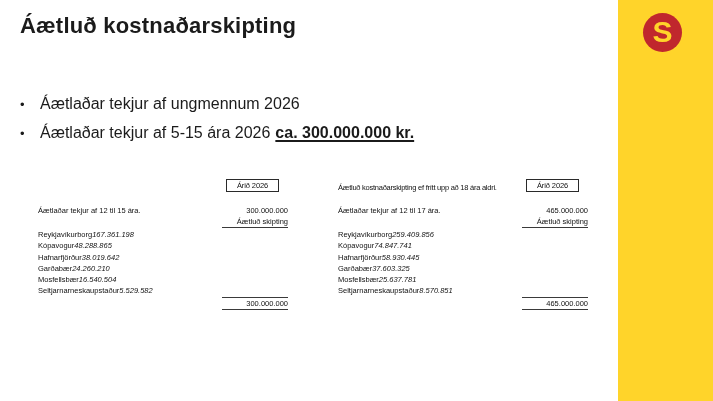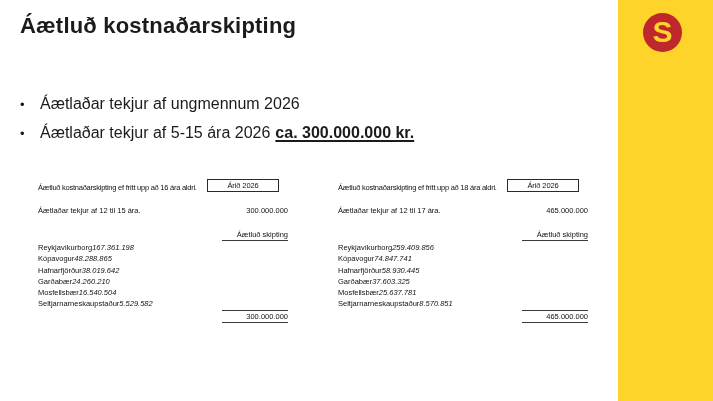--- a/index.html
+++ b/index.html
@@ -55,33 +55,33 @@
   }
   .mini-table.left  { left:38px; }
   .mini-table.right { left:338px; }
 
   .mt-head { position:relative; height:14px; }
   .mt-caption {
     position:absolute; left:0; top:3px;
     letter-spacing:-0.25px; white-space:nowrap;
   }
   .mt-yearbox {
-    position:absolute; right:9px; top:0; width:72px; height:13px;
+    position:absolute; right:9px; top:0; width:53px; height:13px;
     border:1px solid #2a2a2a; background:#ffffff;
     text-align:center; line-height:11px; letter-spacing:-0.1px;
   }
 
   .mt-revenue {
     display:flex; justify-content:space-between;
     margin-top:12px; height:11px;
   }
   .mt-revenue .num { text-align:right; }
 
   .mt-colhead {
-    margin-top:13px; margin-left:auto; width:66px;
+    margin-left:auto; width:66px;
     text-align:right; border-bottom:1px solid #3a3a3a; padding-bottom:1px;
     height:12px;
   }
 
   .mt-rows { margin-top:1px; }
   .mt-row {
     display:flex; 
     height:11.3px; line-height:11.3px;
   }
   .mt-row .num { text-align:right;font-style:italic; }
@@ -112,21 +112,20 @@
     </div>
     <div class="bullet-item">
       <span class="bullet-dot">•</span>
       <span class="bullet-text">Áætlaðar tekjur af 5-15 ára 2026</span>
       <span class="bullet-highlight">ca. 300.000.000 kr.</span>
     </div>
   </div>
 
   <div class="mini-table left">
     <div class="mt-head">
-      <span class="mt-caption">Áætluð kostnaðarskipting ef frítt upp að 16 ára aldri.</span>
       <span class="mt-yearbox">Árið 2026</span>
     </div>
     <div class="mt-revenue">
       <span>Áætlaðar tekjur af 12 til 15 ára.</span>
       <span class="num">300.000.000</span>
     </div>
     <div class="mt-colhead">Áætluð skipting</div>
     <div class="mt-rows">
       <div class="mt-row">
         <span>Reykjavíkurborg</span>

